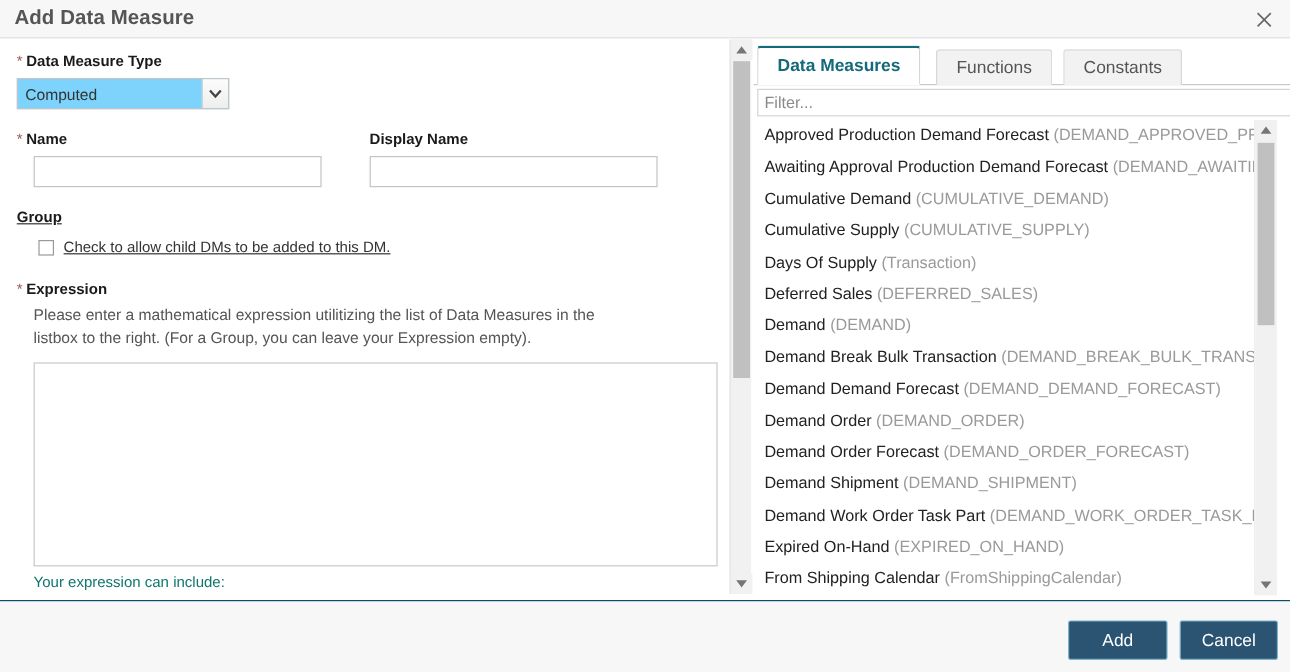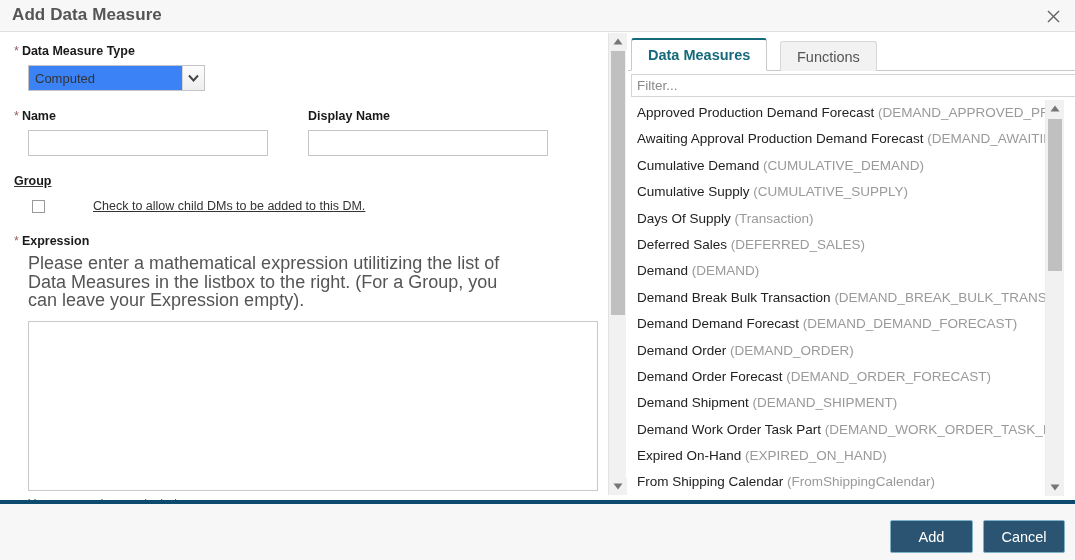--- a/index.html
+++ b/index.html
@@ -80,23 +80,22 @@
     font-size: 12.5px;
     margin-right: 3px;
   }
 
   
   .select-wrap {
     position: relative;
     width: 177px;
     height: 26px;
     margin-top: 6px;
-    margin-left: 14px;
     border: 1px solid #c4c4c4;
-    background: #3b82f6;
+    background: #7dd3fc;
     display: flex;
     align-items: center;
   }
   .select-value {
     font-size: 13px;
     color: #333333;
     padding-left: 6px;
     flex: 1;
   }
   .select-arrow {
@@ -145,29 +144,28 @@
   .chkbox {
     width: 13px; height: 13px;
     border: 1px solid #999999;
     background: #ffffff;
     margin-right: 8px;
     flex: none;
   }
   .check-label {
     font-size: 12.5px;
     color: #333333;
-    margin-left: 40px;
   }
 
   
   .expr-sec { position: absolute; top: 200px; left: 14px; }
   .expr-desc {
     margin-top: 5px;
     margin-left: 14px;
-    font-size: 18px;
+    font-size: 13px;
     color: #555555;
     line-height: 18.5px;
     width: 500px;
   }
   .expr-box {
     margin-top: 11px;
     margin-left: 14px;
     width: 570px;
     height: 170px;
     border: 1px solid #c9c9c9;
@@ -302,21 +300,21 @@
     background: #f1f1f1;
   }
 
   
   .dialog-footer {
     position: absolute;
     top: 500px; left: 0;
     width: 1075px;
     height: 60px;
     background: #f7f7f7;
-    border-top: 4px solid #0c4a6e;
+    border-top: 1px solid #0c4a6e;
   }
   .btn {
     position: absolute;
     top: 16px;
     height: 33px;
     background: #2a5472;
     border: 1px solid #7fb2c8;
     color: #ffffff;
     font-family: "Liberation Sans", sans-serif;
     font-size: 14.5px;
@@ -400,20 +398,21 @@
           </svg>
       </div>
     </div>
   </div>
 
   <div class="right-pane">
 
     <div class="tabs">
       <div class="tab tab-fn">Functions</div>
       <div class="tab active tab-dm">Data Measures</div>
+      <div class="tab tab-ct">Constants</div>
     </div>
 
     <input class="filter-input" type="text" placeholder="Filter..." style="">
 
     <div class="dm-list">
         <div class="dm-item"><span>Approved Production Demand Forecast</span> <span class="code">(DEMAND_APPROVED_PRODUCTION_FORECAST)</span></div>
         <div class="dm-item"><span>Awaiting Approval Production Demand Forecast</span> <span class="code">(DEMAND_AWAITING_APPROVAL_PRODUCTION_FORECAST)</span></div>
         <div class="dm-item"><span>Cumulative Demand</span> <span class="code">(CUMULATIVE_DEMAND)</span></div>
         <div class="dm-item"><span>Cumulative Supply</span> <span class="code">(CUMULATIVE_SUPPLY)</span></div>
         <div class="dm-item"><span>Days Of Supply</span> <span class="code">(Transaction)</span></div>

